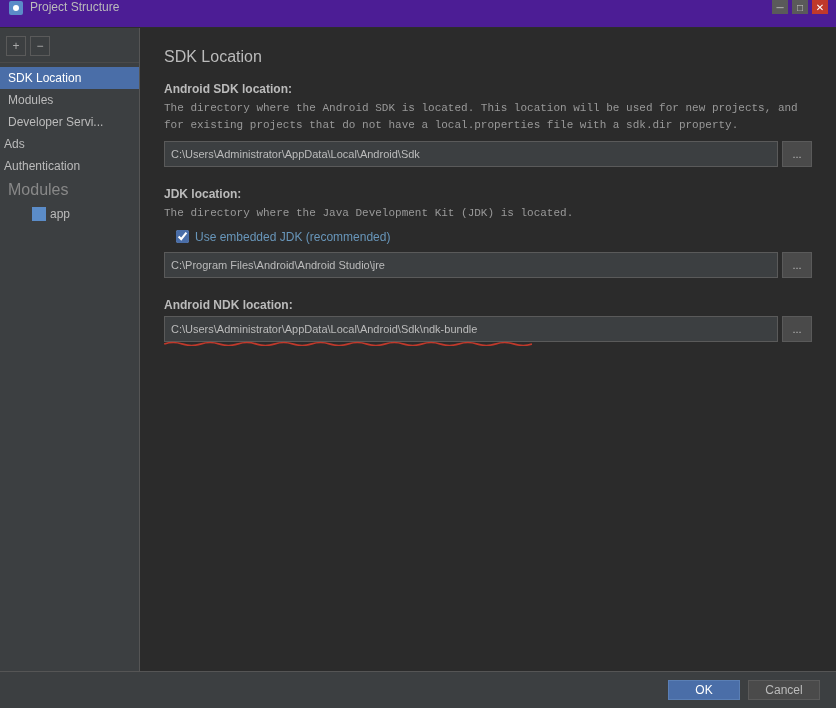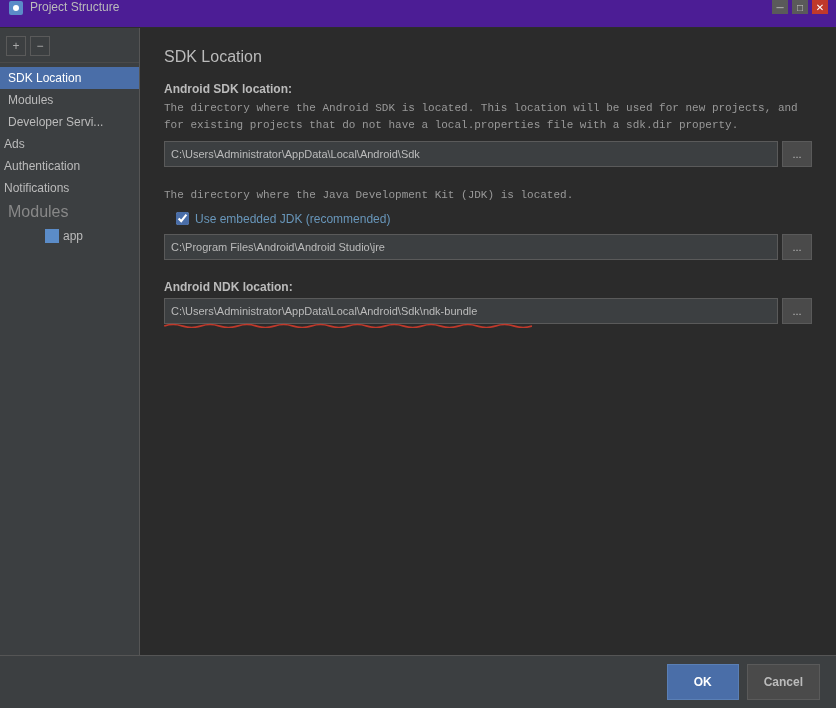--- a/index.html
+++ b/index.html
@@ -103,21 +103,21 @@
       text-overflow: ellipsis;
     }
     .sidebar-item.active {
       background: #4a6ea8;
       color: white;
     }
     .sidebar-item.indent1 {
       padding-left: 4px;
     }
     .sidebar-item.indent2 {
-      padding-left: 45px;
+      padding-left: 32px;
       display: flex;
       align-items: center;
       gap: 4px;
     }
     .module-icon {
       width: 14px;
       height: 14px;
       background: #5b8cc8;
       display: inline-block;
       flex-shrink: 0;
@@ -212,29 +212,28 @@
       display: flex;
       justify-content: flex-end;
       align-items: center;
       padding: 8px 16px;
       background: #3c3f41;
       border-top: 1px solid #555;
       gap: 8px;
       flex-shrink: 0;
     }
     .dialog-btn {
-      height: 36px;
+      height: 20px;
       min-width: 72px;
       padding: 0 16px;
       background: #4a6ea8;
       border: 1px solid #5a7fb5;
       color: white;
       cursor: pointer;
       font-size: 12px;
-      font-weight: bold;
     }
     .dialog-btn.secondary {
       background: #4a4a4a;
       border: 1px solid #5a5a5a;
       color: #bbbbbb;
     }
   </style>
 </head>
 <body>
 
@@ -258,38 +257,38 @@
   <div class="sidebar">
     <div class="sidebar-toolbar">
       <button class="sidebar-tool-btn">+</button>
       <button class="sidebar-tool-btn">−</button>
     </div>
     <div class="sidebar-item active">SDK Location</div>
     <div class="sidebar-item">Modules</div>
     <div class="sidebar-item">Developer Servi...</div>
     <div class="sidebar-item indent1">Ads</div>
     <div class="sidebar-item indent1">Authentication</div>
-    <div class="sidebar-item indent1">Notifications</div>
     <div class="sidebar-item" style="color:#888; font-size:16px;">Modules</div>
     <div class="sidebar-item indent2">
       <span class="module-icon"></span>
       <span>app</span>
     </div>
   </div>
 
   <div class="content">
     <div class="section-title">SDK Location</div>
 
     <div class="subsection-label">Android SDK location:</div>
     <p class="desc-text">The directory where the Android SDK is located. This location will be used for new projects, and for existing projects that do not have a local.properties file with a sdk.dir property.</p>
     <div class="path-row">
       <input class="path-input" type="text" value="C:\Users\Administrator\AppData\Local\Android\Sdk" style="">
       <button class="browse-btn">...</button>
     </div>
 
+    <div class="subsection-label">JDK location:</div>
     <p class="desc-text">The directory where the Java Development Kit (JDK) is located.</p>
     <div class="checkbox-row">
       <input type="checkbox" checked="" style="">
       <label class="checkbox-label">
         <span>Use embedded JDK</span>
         <span> <span>(recommended)</span></span>
       </label>
     </div>
     <div class="path-row">
       <input class="path-input" type="text" value="C:\Program Files\Android\Android Studio\jre" style="">

